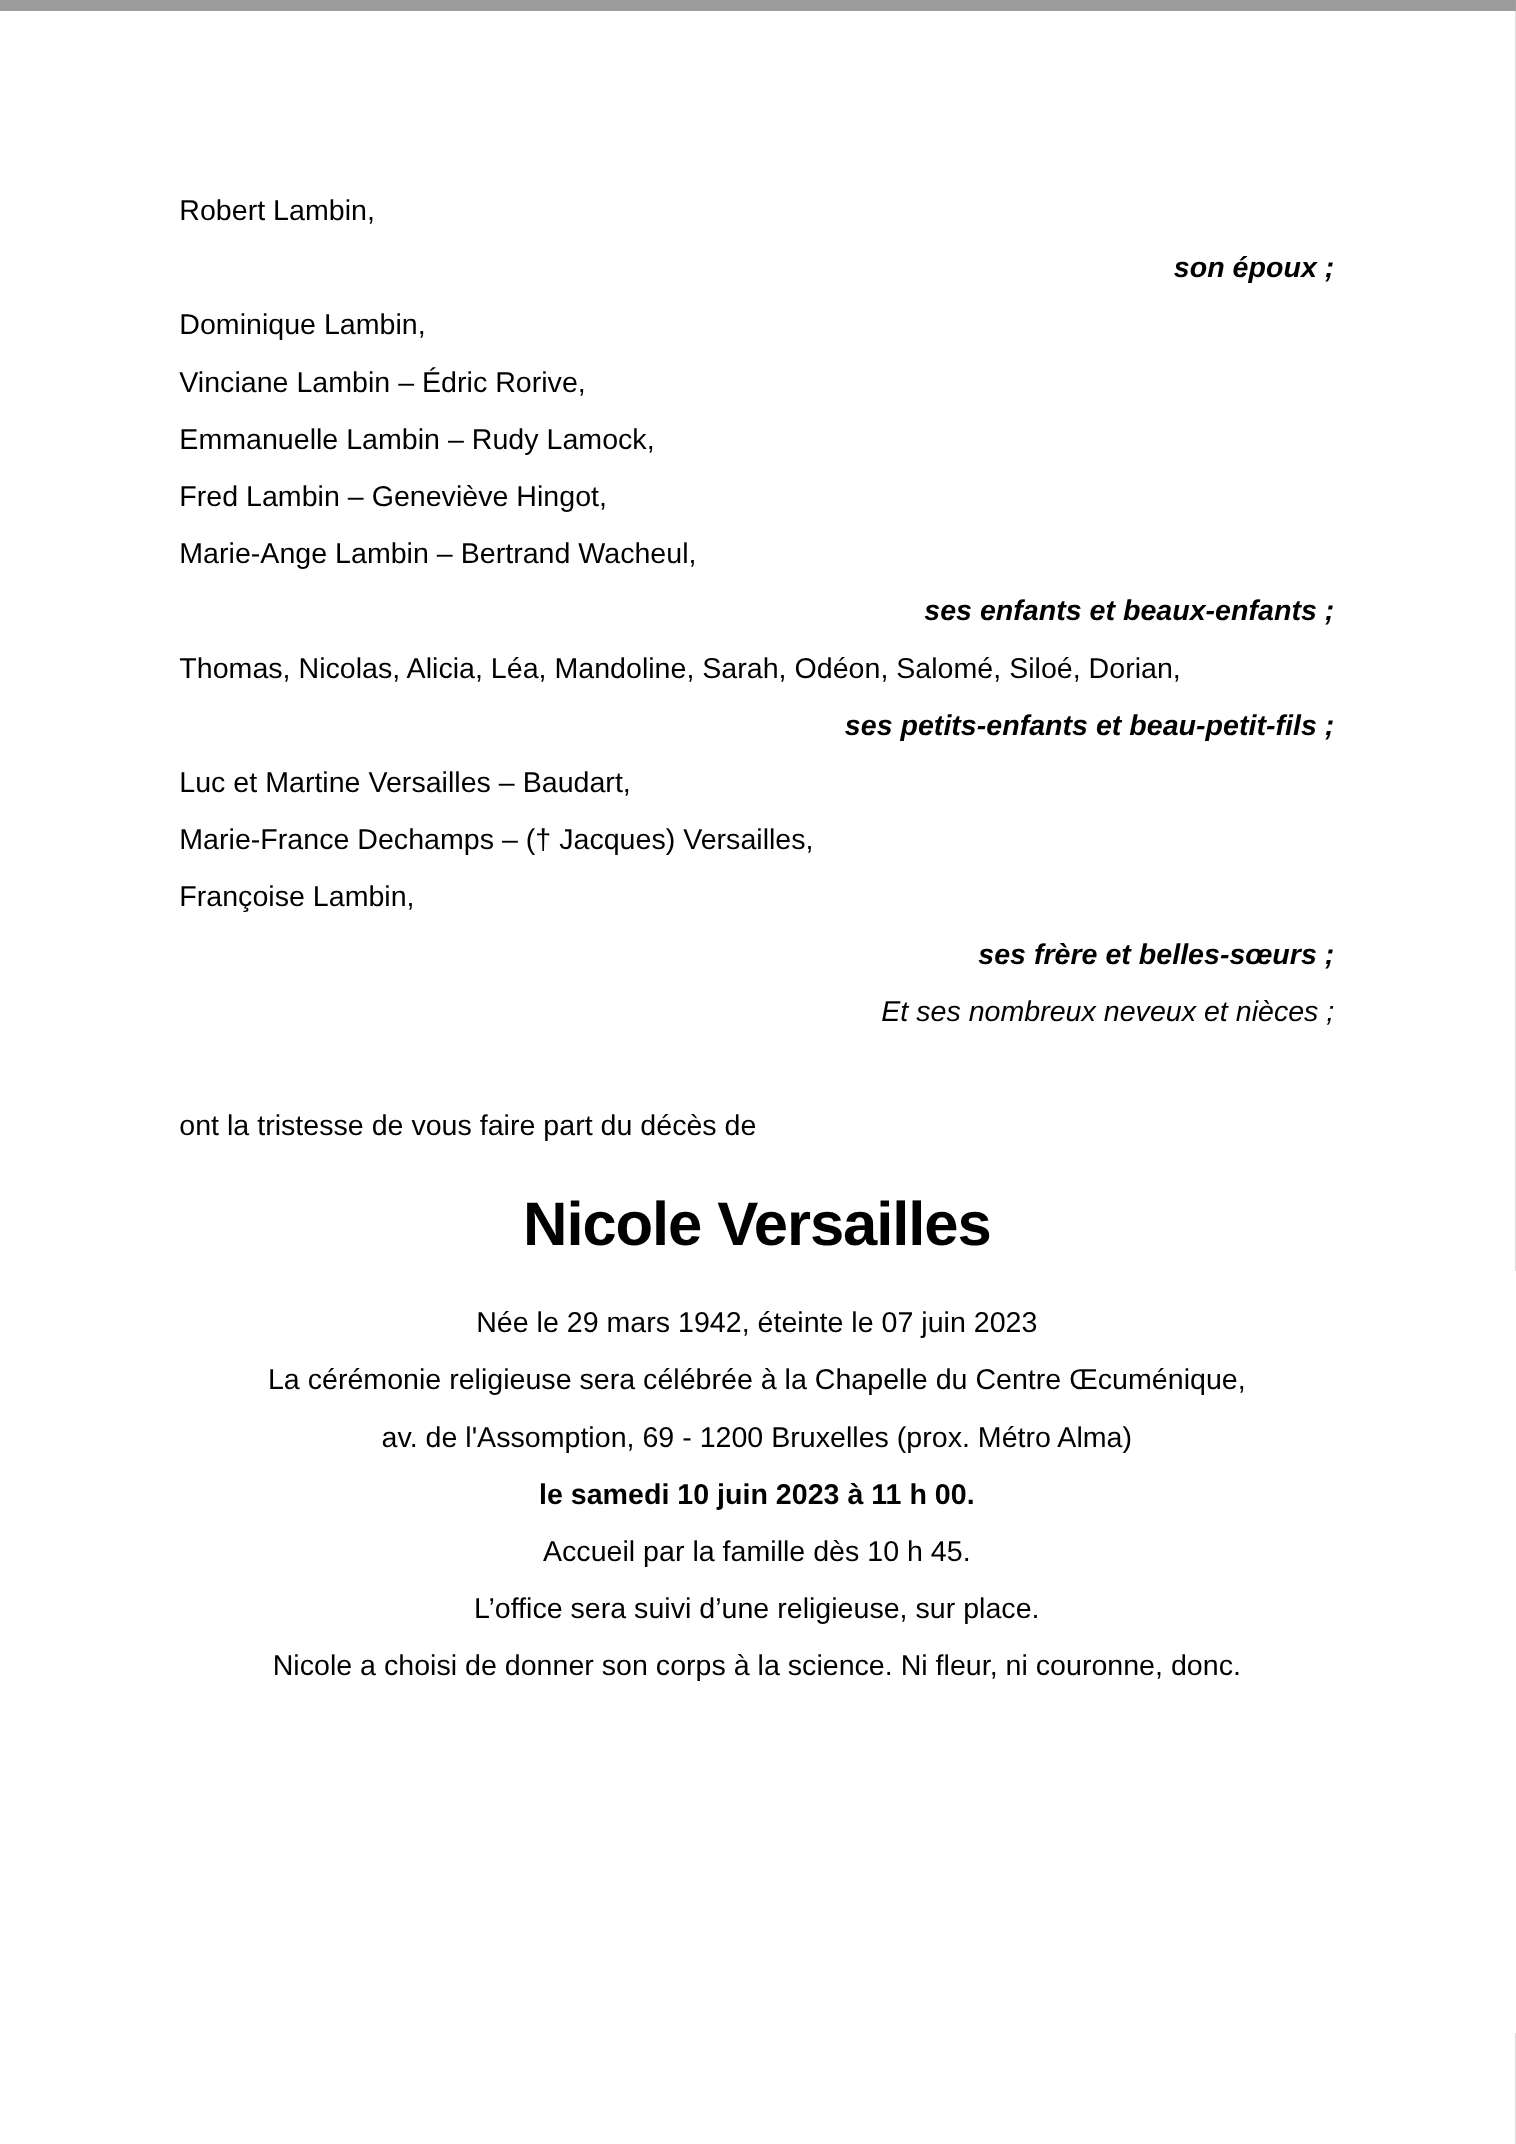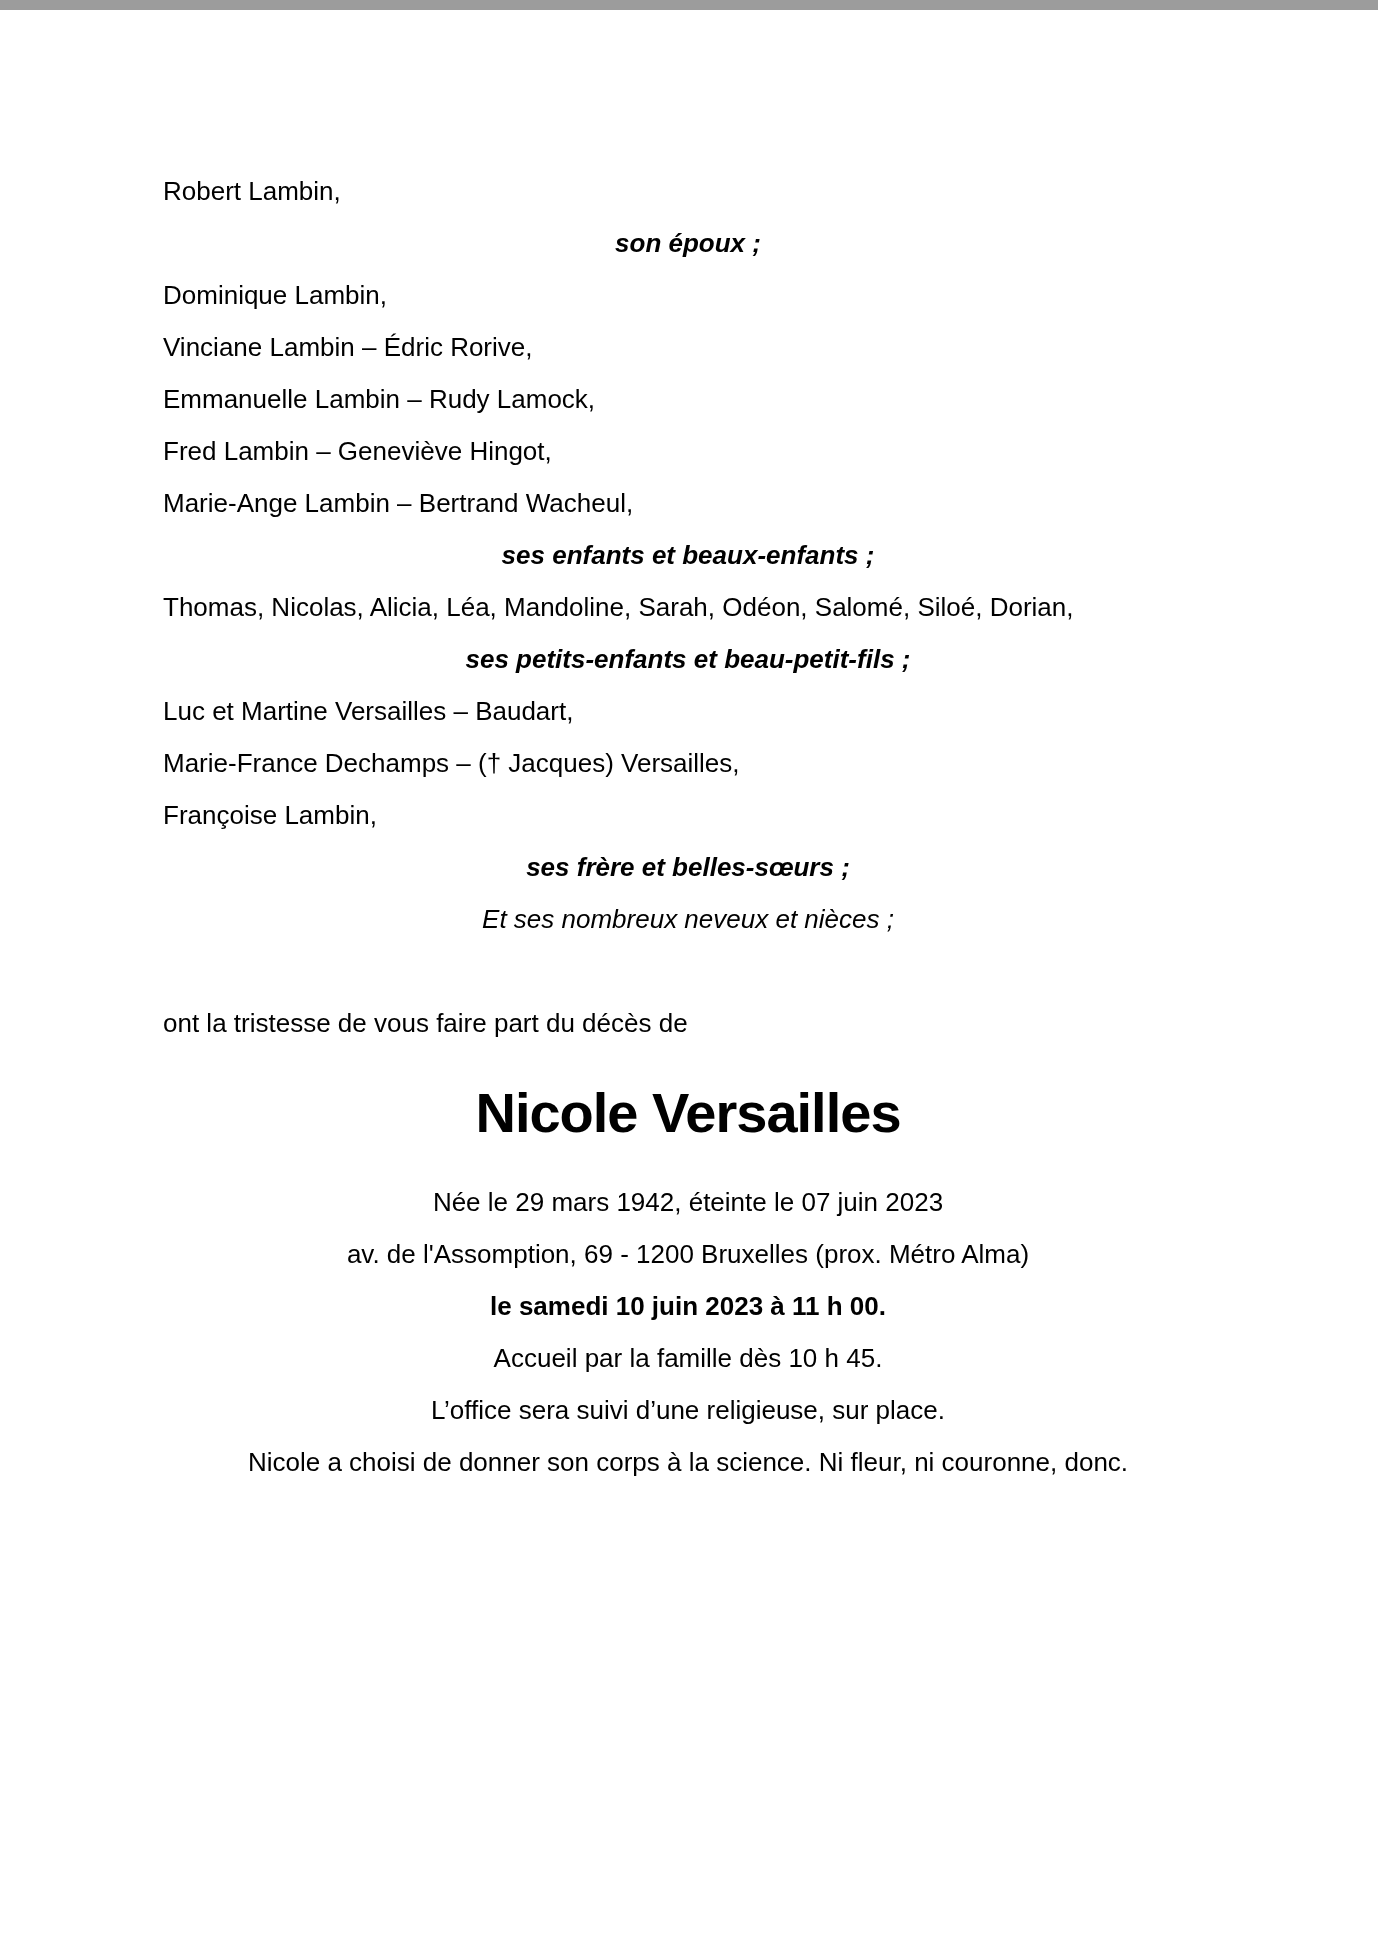--- a/index.html
+++ b/index.html
@@ -21,21 +21,21 @@
     font-family: "Liberation Sans", "DejaVu Sans", sans-serif;
     font-size: 26px;
     line-height: 52px;
     color: #000000;
   }
   .content p {
     margin: 0;
     white-space: nowrap;
   }
   .align-left   { text-align: left; }
-  .align-right  { text-align: center; }
+  .align-right  { text-align: right; }
   .align-center { text-align: center; }
   .style-normal      { font-weight: normal; font-style: normal; }
   .style-bold        { font-weight: bold; }
   .style-italic      { font-style: italic; }
   .style-bold-italic { font-weight: bold; font-style: italic; }
   .style-title {
     font-weight: bold;
     font-size: 56px;
     line-height: 127px;
     letter-spacing: -1px;
@@ -60,19 +60,20 @@
       <p class="align-right style-bold-italic">ses petits-enfants et beau-petit-fils ;</p>
       <p class="align-left style-normal">Luc et Martine Versailles – Baudart,</p>
       <p class="align-left style-normal">Marie-France Dechamps  – († Jacques) Versailles,</p>
       <p class="align-left style-normal">Françoise Lambin,</p>
       <p class="align-right style-bold-italic">ses frère et belles-sœurs ;</p>
       <p class="align-right style-italic">Et ses nombreux neveux et nièces ;</p>
       <p class="align-left style-blank"></p>
       <p class="align-left style-normal">ont la tristesse de vous faire part du décès de</p>
       <p class="align-center style-title">Nicole Versailles</p>
       <p class="align-center style-normal">Née le 29 mars 1942, éteinte le 07 juin 2023</p>
+      <p class="align-center style-normal">La cérémonie religieuse sera célébrée à la Chapelle du Centre Œcuménique,</p>
       <p class="align-center style-normal">av. de l'Assomption, 69 - 1200 Bruxelles (prox. Métro Alma)</p>
       <p class="align-center style-bold">le samedi 10 juin 2023 à 11 h 00.</p>
       <p class="align-center style-normal">Accueil par la famille dès 10 h 45.</p>
       <p class="align-center style-normal">L’office sera suivi d’une religieuse, sur place.</p>
       <p class="align-center style-normal">Nicole a choisi de donner son corps à la science. Ni fleur, ni couronne, donc.</p>
     </div>
 </div>
 
 </body></html>

